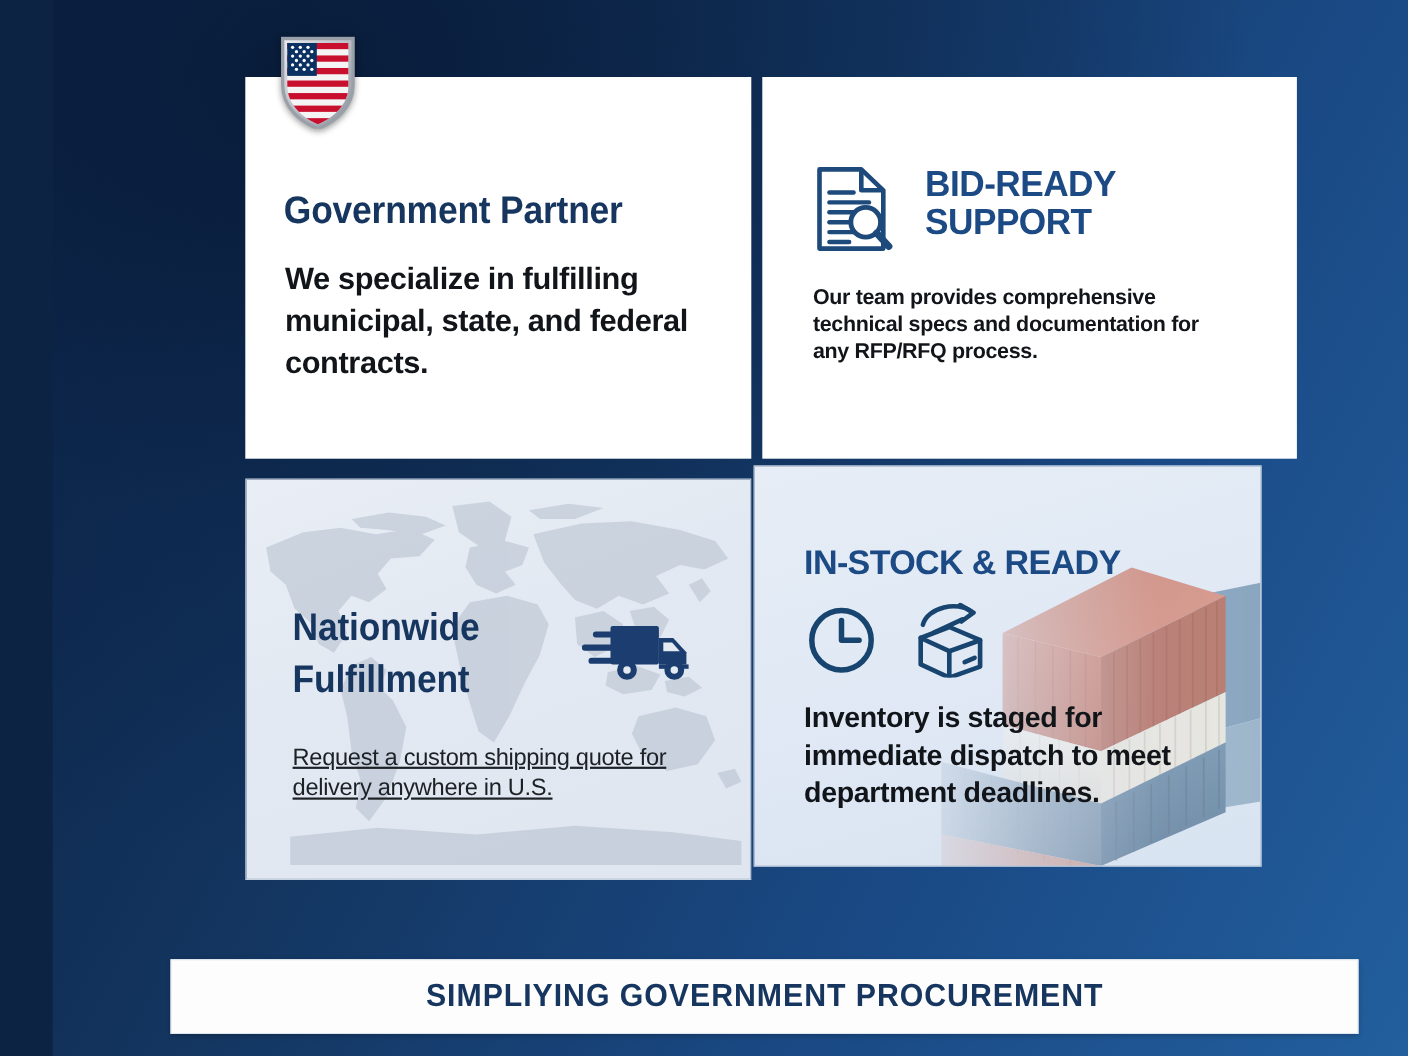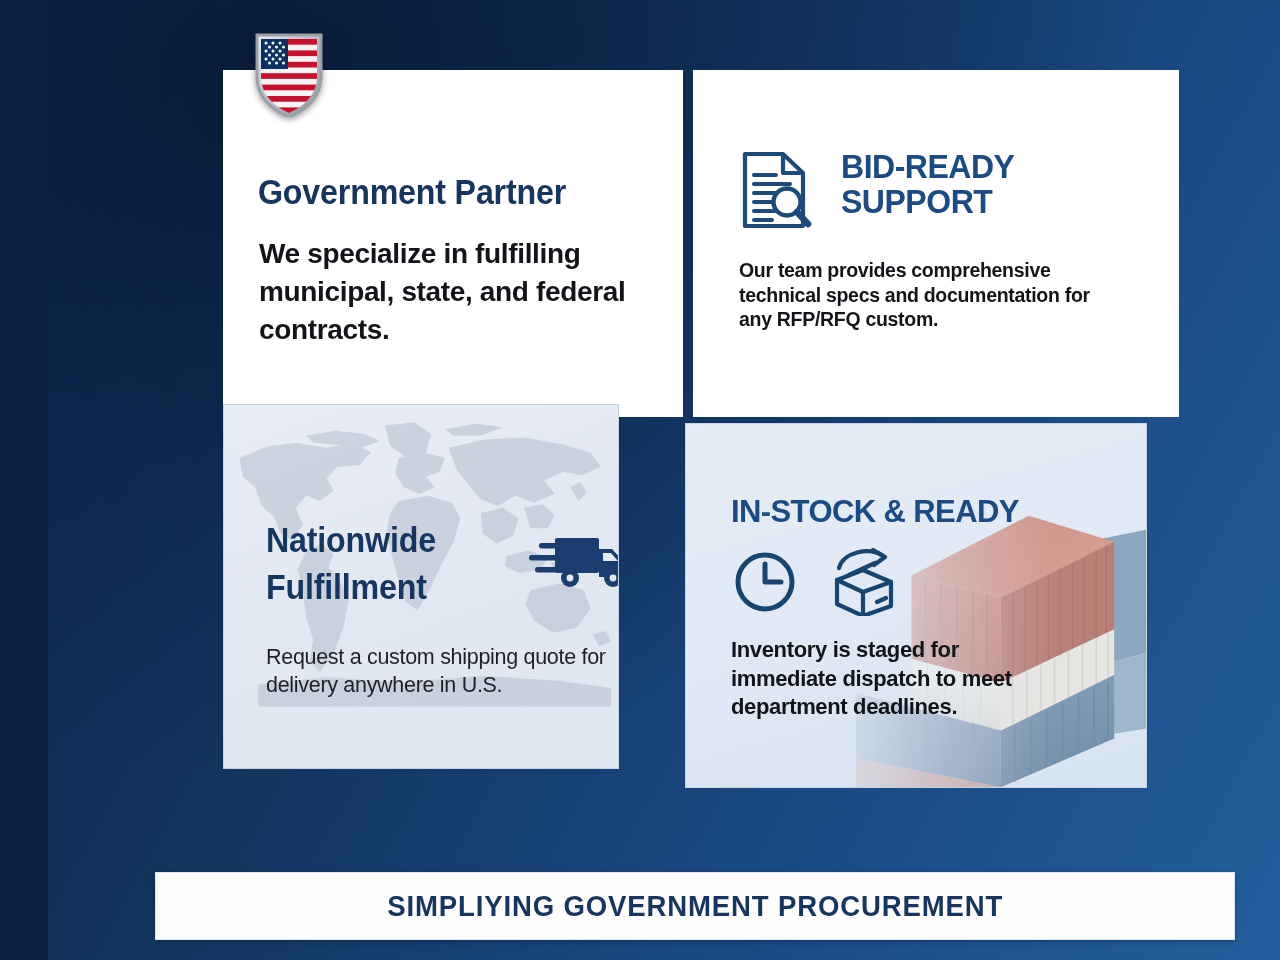--- a/index.html
+++ b/index.html
@@ -31,21 +31,21 @@
     top: 70px;
     width: 932px;
     height: 718px;
   }
   .card {
     position: absolute;
     overflow: hidden;
   }
   .card-tl { left: 0;     top: 0;     width: 460px; height: 347px; }
   .card-tr { left: 470px; top: 0;     width: 462px; height: 347px; padding-left: 24px; }
-  .card-bl { left: 0;     top: 334px; width: 396px; height: 365px; }
+  .card-bl { left: 0;     top: 365px; width: 460px; height: 365px; }
   .card-br { left: 462px; top: 353px; width: 462px; height: 365px; }
 
   .card-plain {
     background: #ffffff;
   }
   .card-tinted {
     background: linear-gradient(160deg, #e9eef5 0%, #e3e9f2 40%, #dfe6f0 100%);
     border: 1px solid #c8d3e2;
     box-sizing: border-box;
   }
@@ -130,20 +130,21 @@
   }
   #bl-truck { position: absolute; left: 305px; top: 124px; width: 108px; height: 62px; z-index: 3; }
   #bl-body {
     position: absolute; left: 42px; top: 216px; width: 400px;
     font-size: 21.5px;
     font-weight: normal;
     color: #1d2126;
     line-height: 1.33;
     letter-spacing: -0.3px;
     z-index: 3;
+    text-decoration: underline;
   }
 
   
   #br-photo {
     position: absolute;
     left: 130px; top: 70px; right: 0; bottom: 0;
     z-index: 1;
   }
   #br-sky {
     position: absolute; inset: 0;
@@ -152,21 +153,21 @@
   }
   #br-title {
     position: absolute; left: 45px; top: 72px;
     font-size: 31px;
     letter-spacing: -0.6px;
     z-index: 5;
   }
   #br-icons { position: absolute; left: 45px; top: 124px; width: 190px; height: 68px; z-index: 5; }
   #br-body {
     position: absolute; left: 45px; top: 212px; width: 335px;
-    font-size: 22px;
+    font-size: 26px;
     line-height: 1.30;
     letter-spacing: -0.35px;
     z-index: 5;
   }
 
   
   #banner {
     position: absolute;
     left: 107px; top: 872px;
     width: 1080px; height: 68px;
@@ -213,21 +214,21 @@
             <line x1="14" y1="70" x2="32" y2="70"></line>
           </g>
           <circle cx="47" cy="52" r="13.5" fill="#ffffff" stroke="#1d4a7a" stroke-width="4.4"></circle>
           <line x1="57" y1="62" x2="68" y2="74" stroke="#1d4a7a" stroke-width="6.5" stroke-linecap="round"></line>
         </svg>
       </div>
       <h2 id="tr-title" class="h-wide">
         <span>BID-READY</span><br>
         <span>SUPPORT</span>
       </h2>
-      <p id="tr-body" class="body-copy">Our team provides comprehensive technical specs and documentation for any RFP/RFQ custom.</p>
+      <p id="tr-body" class="body-copy">Our team provides comprehensive technical specs and documentation for any RFP/RFQ process.</p>
     </div>
 
     <div class="card card-bl card-tinted">
 
       <svg id="bl-map" viewBox="0 0 460 365" preserveAspectRatio="xMidYMid slice">
         <g fill="#b4bfcd">
 
           <path d="M18 62 L52 48 L86 44 L118 50 L150 45 L172 55 L158 70 L132 72 L120 86 L128 100
                    L112 112 L96 106 L84 120 L92 140 L80 158 L66 150 L58 130 L44 118 L36 96 L22 84 Z"></path>
           <path d="M96 36 L130 30 L164 34 L182 42 L160 50 L128 46 L104 44 Z"></path>

